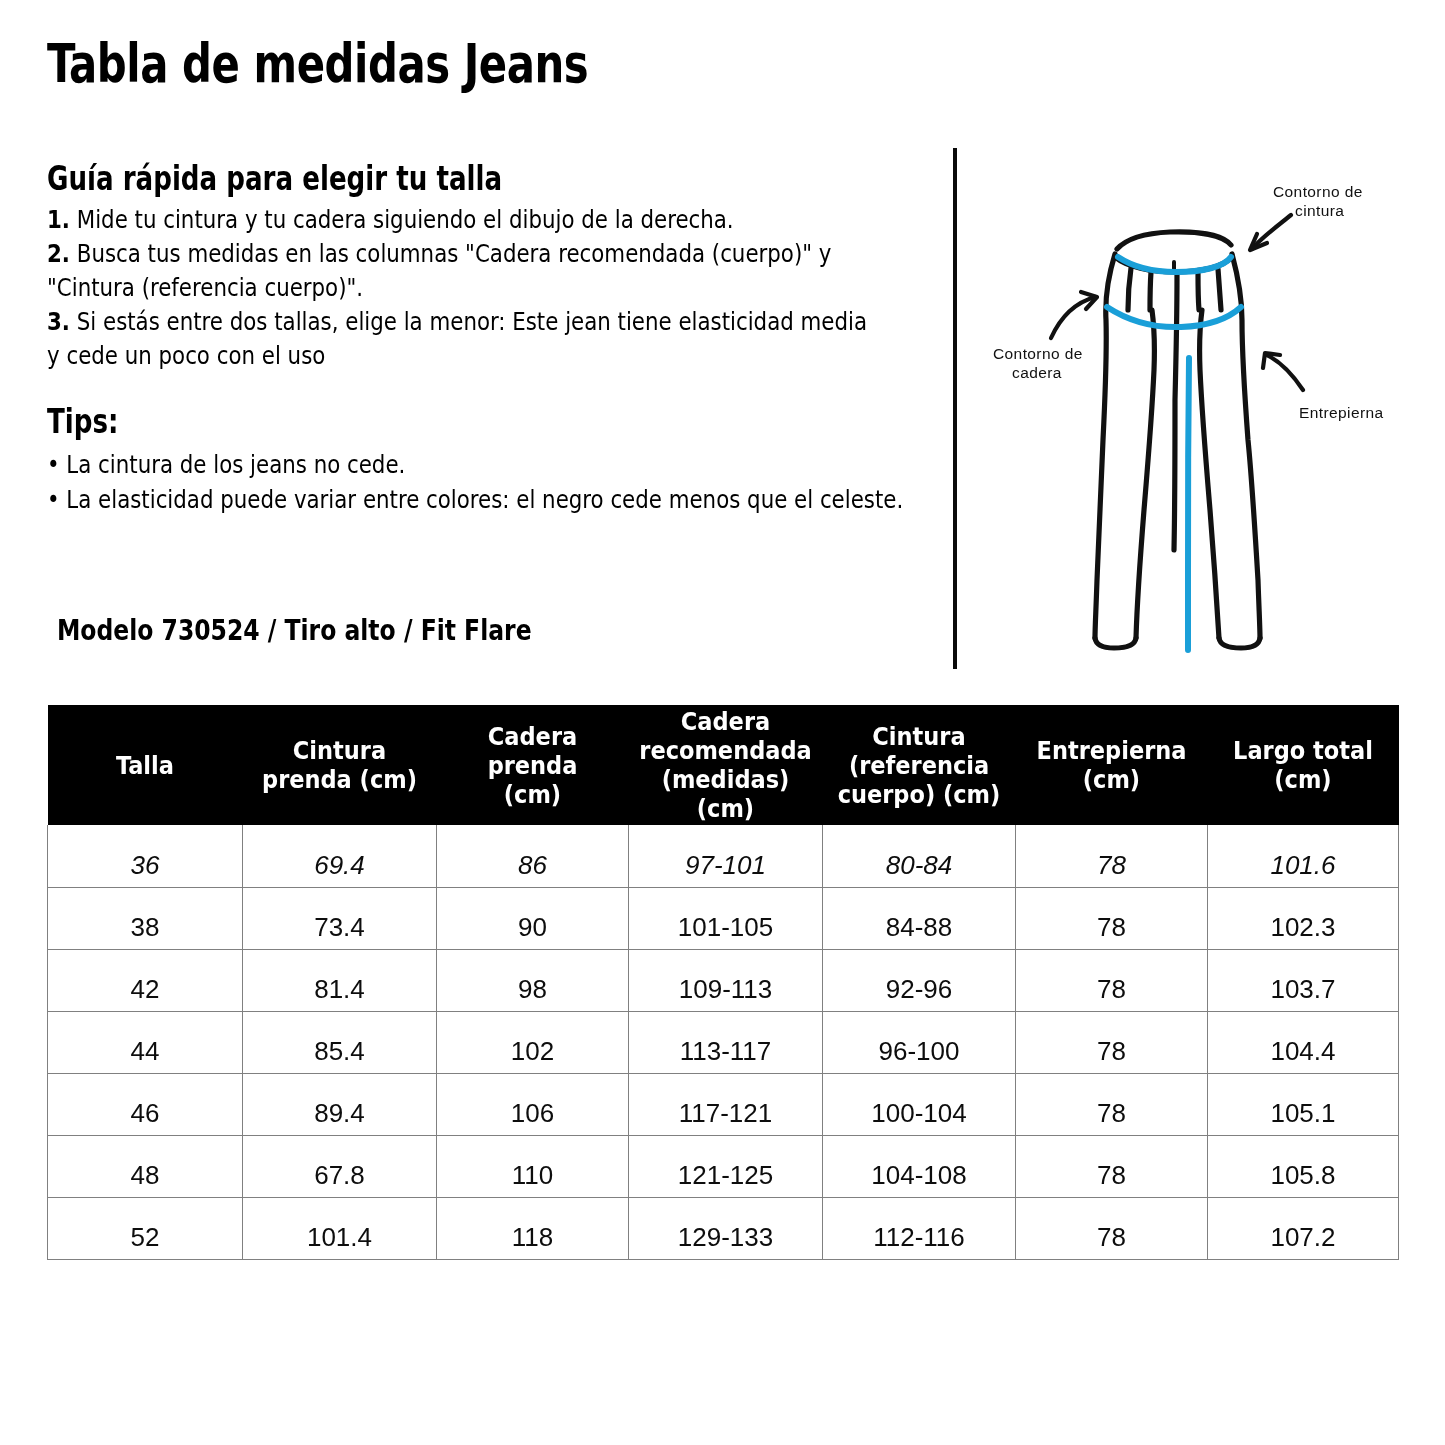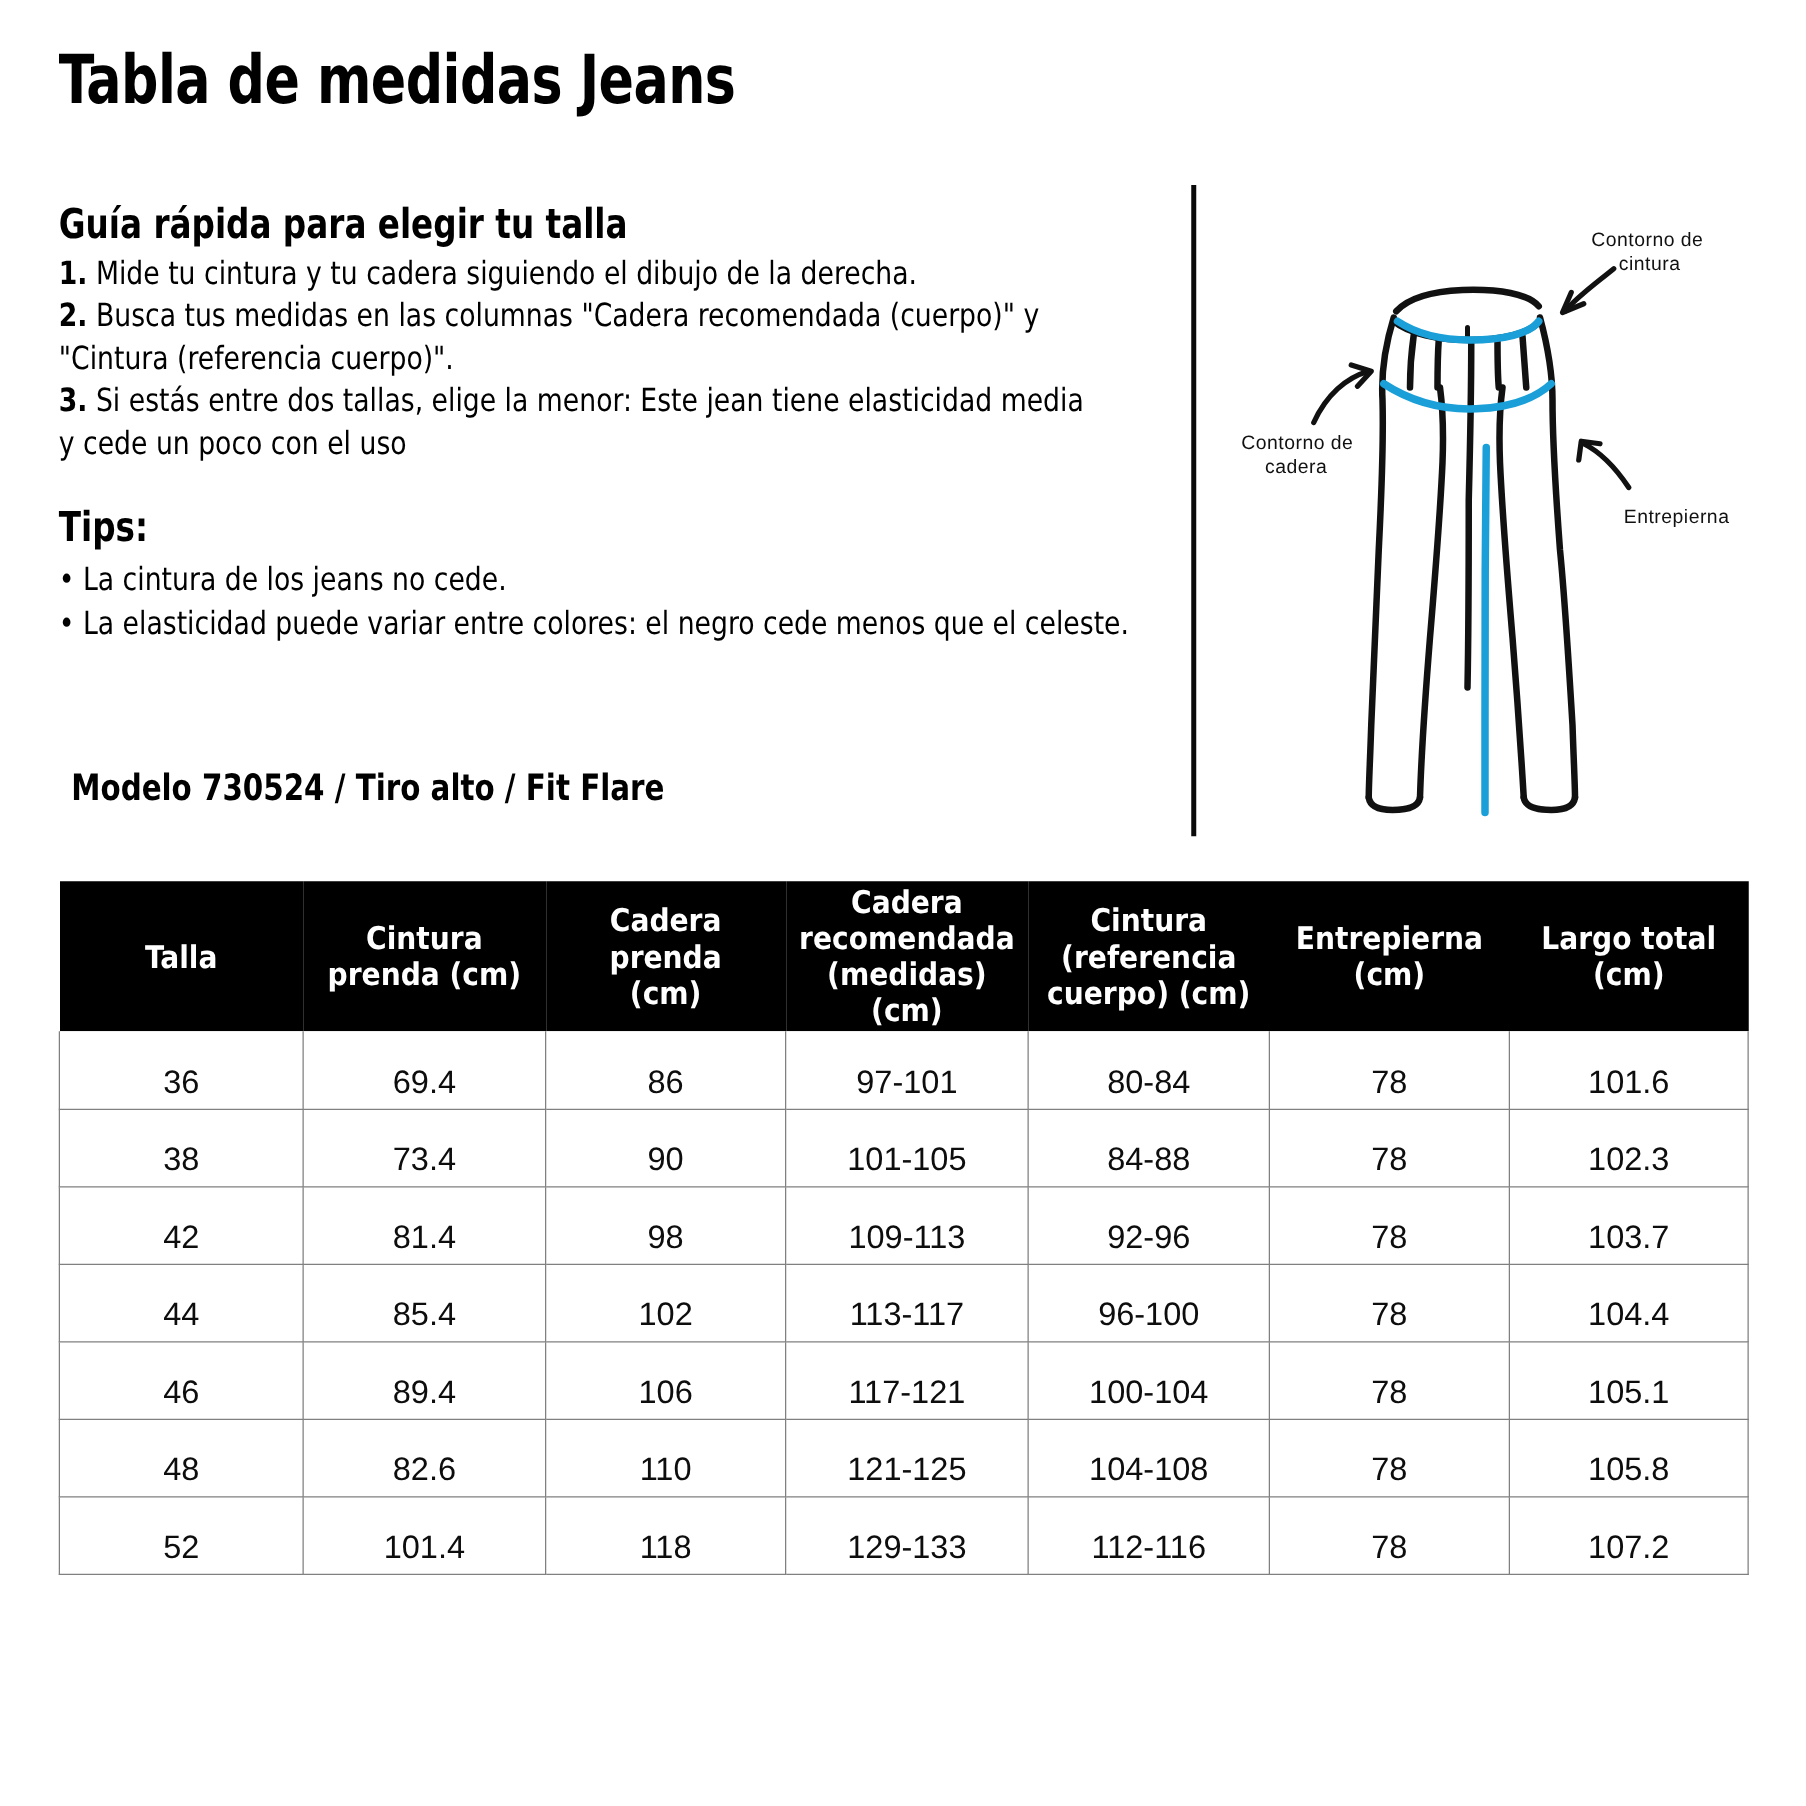--- a/index.html
+++ b/index.html
@@ -153,21 +153,21 @@
     border: 1px solid #808080;
     text-align: center;
     vertical-align: bottom;
     padding: 0 6px 6px 6px;
     font-family: "Liberation Sans", sans-serif;
     font-size: 26px;
     color: #0d0d0d;
     background: #ffffff;
   }
 
-  #size-table tbody tr:first-child td { border-top: none; }
+  #size-table tbody tr:first-child td { border-top: none; font-style: italic; }
 </style>
 </head>
 <body>
 
 <div id="page-title">Tabla de medidas Jeans</div>
 
 <div id="guide-block">
   <div class="section-heading">Guía rápida para elegir tu talla</div>
 
   <div class="guide-line">
@@ -354,21 +354,21 @@
         <td>46</td>
         <td>89.4</td>
         <td>106</td>
         <td>117-121</td>
         <td>100-104</td>
         <td>78</td>
         <td>105.1</td>
       </tr>
       <tr>
         <td>48</td>
-        <td>82.6</td>
+        <td>67.8</td>
         <td>110</td>
         <td>121-125</td>
         <td>104-108</td>
         <td>78</td>
         <td>105.8</td>
       </tr>
       <tr>
         <td>52</td>
         <td>101.4</td>
         <td>118</td>

